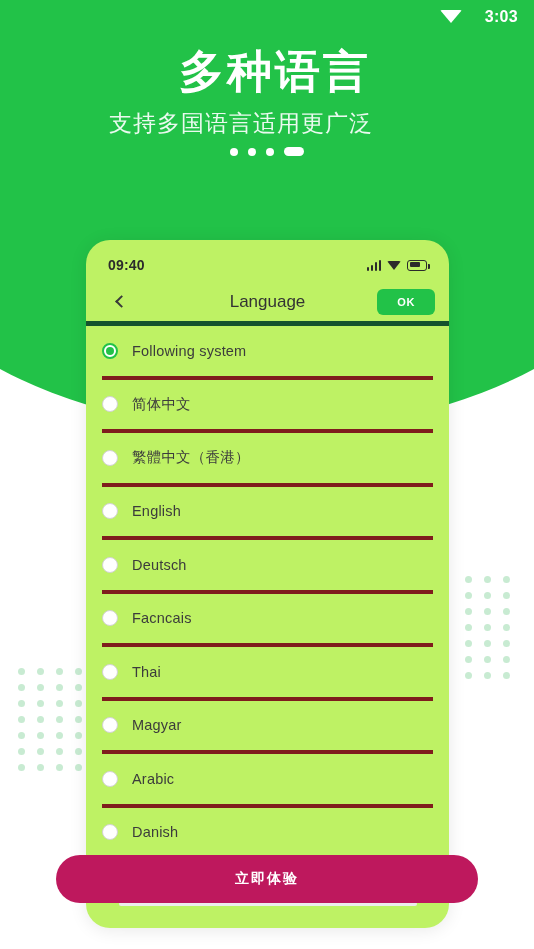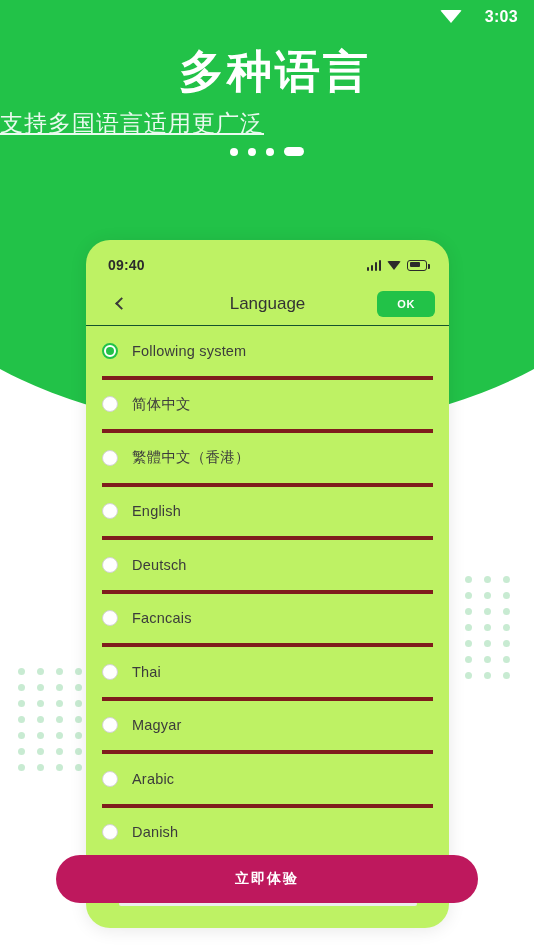--- a/index.html
+++ b/index.html
@@ -53,25 +53,25 @@
     position:absolute; top:42px; left:8px; width:534px;
     text-align:center;
     color:#ffffff;
     font-size:45px;
     font-weight:bold;
     letter-spacing:3px;
     z-index:5;
   }
   .hero-sub {
     position:absolute; top:108px; left:0; width:482px;
+    text-align:center;
     color:#eafaef;
     font-size:23px;
     letter-spacing:1px;
     z-index:5;
-    text-decoration:underline;
   }
   .dots-row {
     position:absolute; top:147px; left:0; width:534px;
     display:flex; align-items:center; justify-content:center; gap:10px;
     z-index:5;
   }
   .dot {
     width:8px; height:8px; border-radius:50%;
     background:#ffffff;
   }
@@ -161,21 +161,21 @@
     position:absolute; left:1.5px; top:1.5px;
     width:10px; height:5px;
     background:#2b2b2b; border-radius:1px;
   }
 
   .phone-nav {
     height:44px;
     display:flex; align-items:center;
     padding:0 14px 0 19px;
     position:relative;
-    border-bottom:1px solid #14532d;
+    border-bottom:5px solid #14532d;
   }
   .nav-back {
     width:30px; height:30px;
     display:flex; align-items:center; justify-content:center;
     cursor:pointer;
   }
   .chev {
     width:9px; height:9px;
     border-left:2px solid #3a3a3a;
     border-bottom:2px solid #3a3a3a;

